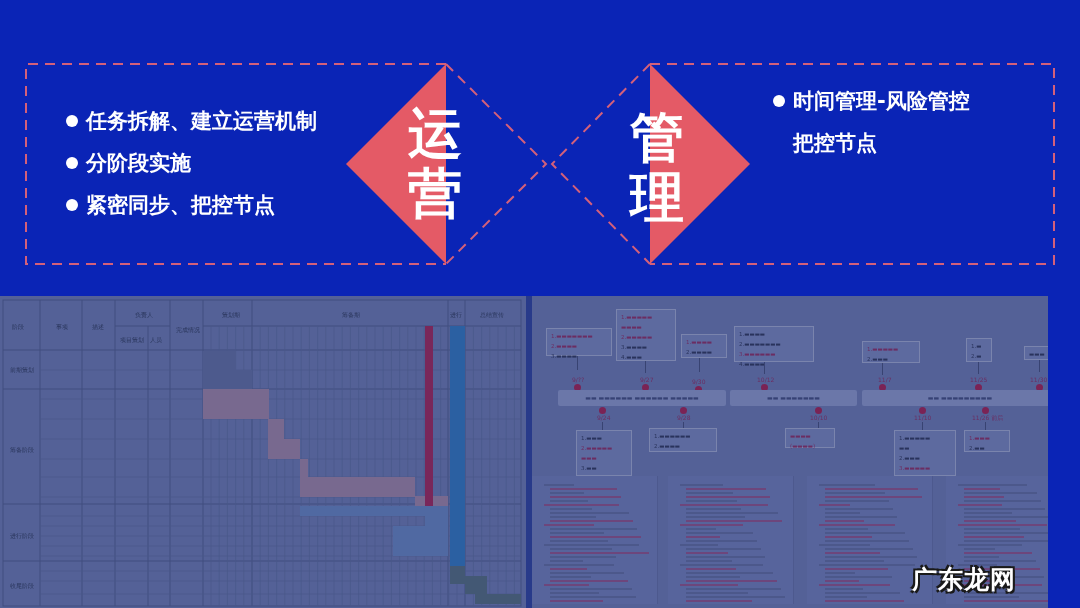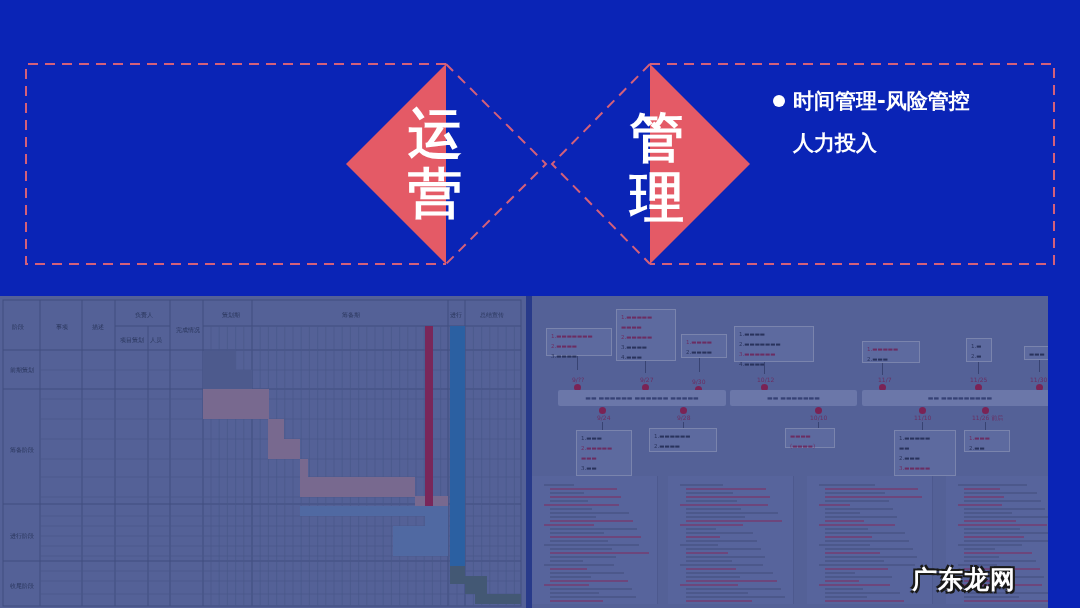--- a/index.html
+++ b/index.html
@@ -48,38 +48,52 @@
     <polygon points="650,64 650,264 750,164" fill="#e45a66"></polygon>
 
     <path d="M446,64 L26,64 L26,264 L446,264" fill="none" stroke="#d4607a" stroke-width="2" stroke-dasharray="10,7"></path>
 
     <path d="M650,64 L1054,64 L1054,264 L650,264" fill="none" stroke="#d4607a" stroke-width="2" stroke-dasharray="10,7"></path>
 
     <path d="M446,64 L546,164 L446,264" fill="none" stroke="#d4607a" stroke-width="2" stroke-dasharray="10,7"></path>
     <path d="M650,64 L552,164 L650,264" fill="none" stroke="#d4607a" stroke-width="2" stroke-dasharray="10,7"></path>
   </svg>
 
+  <div class="bullets left-bullets">
+    <div class="item">
+      <span class="dot"></span>
+      <span>任务拆解、建立运营机制</span>
+    </div>
+    <div class="item">
+      <span class="dot"></span>
+      <span>分阶段实施</span>
+    </div>
+    <div class="item">
+      <span class="dot"></span>
+      <span>紧密同步、把控节点</span>
+    </div>
+  </div>
 
   <div class="big big-left">
     <div>运</div>
     <div>营</div>
   </div>
 
   <div class="big big-right">
     <div>管</div>
     <div>理</div>
   </div>
 
   <div class="bullets right-bullets">
     <div class="item">
       <span class="dot"></span>
       <span>时间管理-风险管控</span>
     </div>
     <div class="item cont" style="margin-top:8px;margin-bottom:16px">
-      <span>人力投入</span>
+      <span>把控节点</span>
     </div>
   </div>
 </div>
 
 <div class="bottom">
 
   <div class="panel gantt">
     <svg width="528" height="312" style="position:absolute;left:0;top:0">
       <g stroke="#46527c" stroke-width="1">
 

